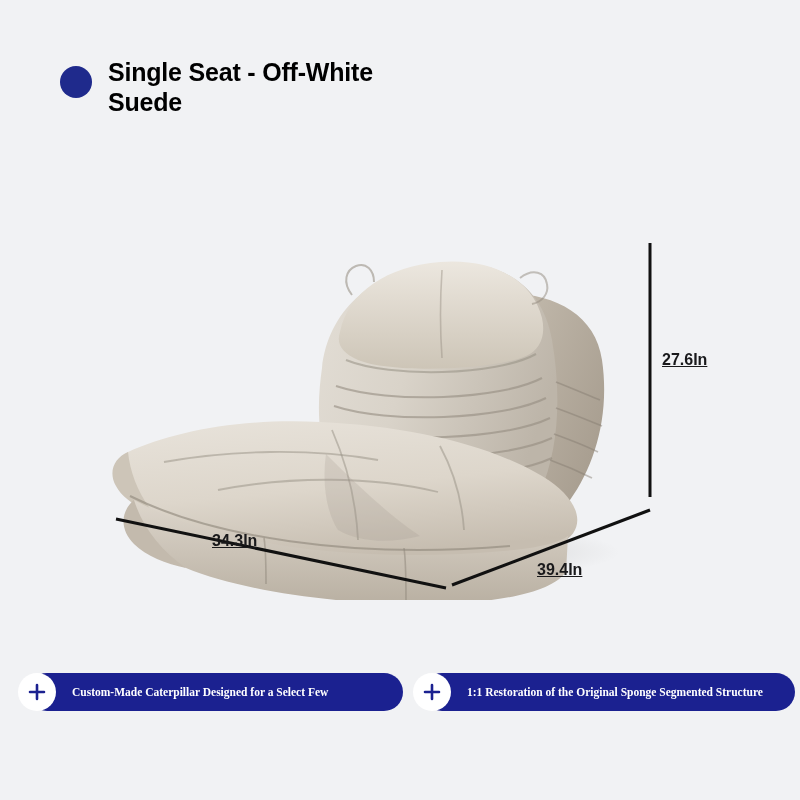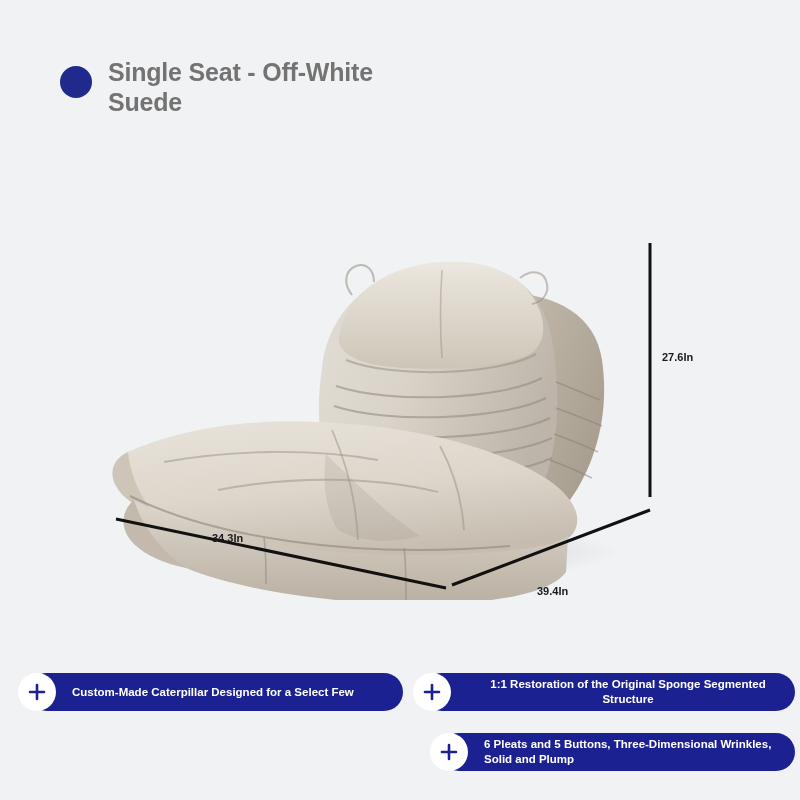--- a/index.html
+++ b/index.html
@@ -28,21 +28,21 @@
     width: 32px;
     height: 32px;
     border-radius: 50%;
     background: #1f2a8c;
     flex: 0 0 auto;
     margin-top: 8px;
   }
   .title-text {
     font-size: 25px;
     font-weight: 700;
-    color: #737373;
+    color: #000000;
     line-height: 1.18;
     letter-spacing: -0.2px;
     max-width: 300px;
     white-space: pre-line;
   }
 
   
   .stage {
     position: absolute;
     left: 0;
@@ -63,36 +63,38 @@
   .dims {
     position: absolute;
     left: 0;
     top: 0;
     width: 800px;
     height: 800px;
     pointer-events: none;
   }
   .dim-label {
     position: absolute;
-    font-size: 11px;
+    font-size: 16px;
     font-weight: 600;
     color: #19191b;
     white-space: nowrap;
+    text-decoration: underline;
   }
   .dim-h { left: 662px; top: 351px; }
   .dim-w { left: 212px; top: 532px; }
-  .dim-d { left: 537px; top: 561px; margin-top: 24px; }
+  .dim-d { left: 537px; top: 561px; }
 
   
   .features {
     position: absolute;
     left: 0;
     top: 664px;
     width: 800px;
     height: 120px;
+    font-family: Liberation Serif, serif;
   }
   .badge {
     position: absolute;
     height: 38px;
     background: #1b2190;
     border-radius: 19px;
     display: flex;
     align-items: center;
     box-sizing: border-box;
   }
@@ -260,23 +262,14 @@
   <div class="badge r1c2">
     <span class="badge-plus">
       <svg width="22" height="22" viewBox="0 0 22 22">
         <path d="M11 4 V18 M4 11 H18" stroke="#1b2190" stroke-width="2.6" stroke-linecap="round"></path>
       </svg>
     </span>
     <span class="badge-text">1:1 Restoration of the Original Sponge Segmented Structure</span>
   </div>
 
 
-  <div class="badge r2c2 two-line">
-    <span class="badge-plus">
-      <svg width="22" height="22" viewBox="0 0 22 22">
-        <path d="M11 4 V18 M4 11 H18" stroke="#1b2190" stroke-width="2.6" stroke-linecap="round"></path>
-      </svg>
-    </span>
-    <span class="badge-text">6 Pleats and 5 Buttons, Three-Dimensional Wrinkles,
-Solid and Plump</span>
-  </div>
 
 </div>
 
 </body></html>

